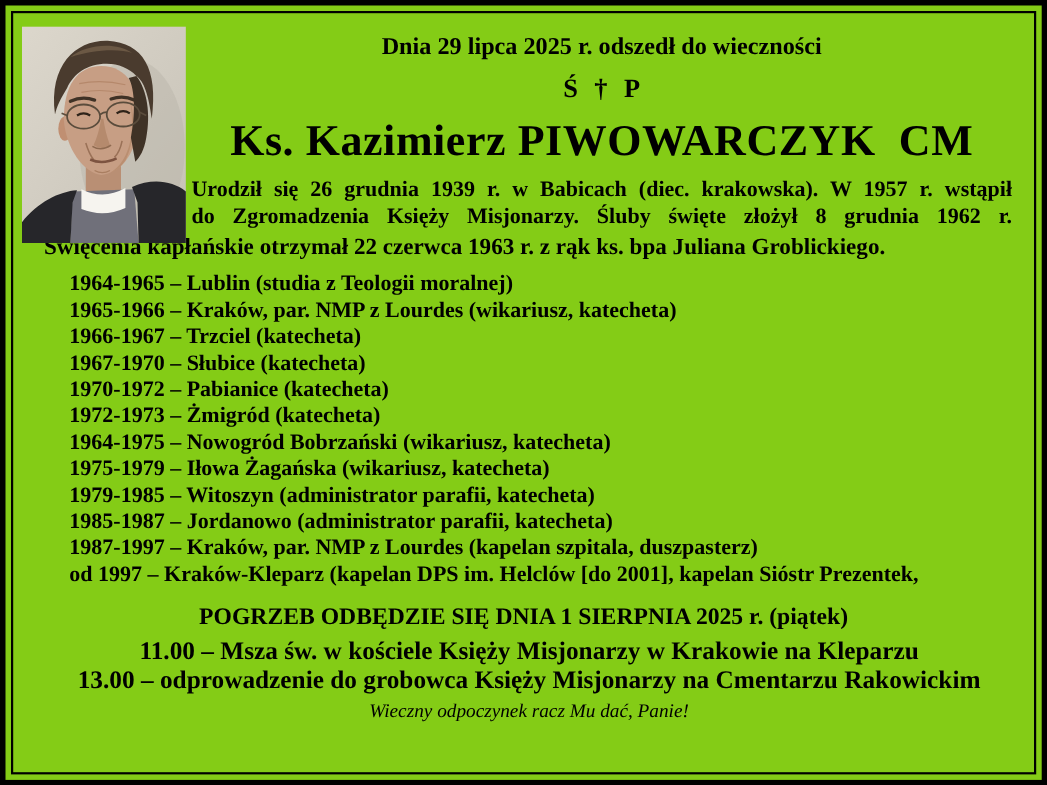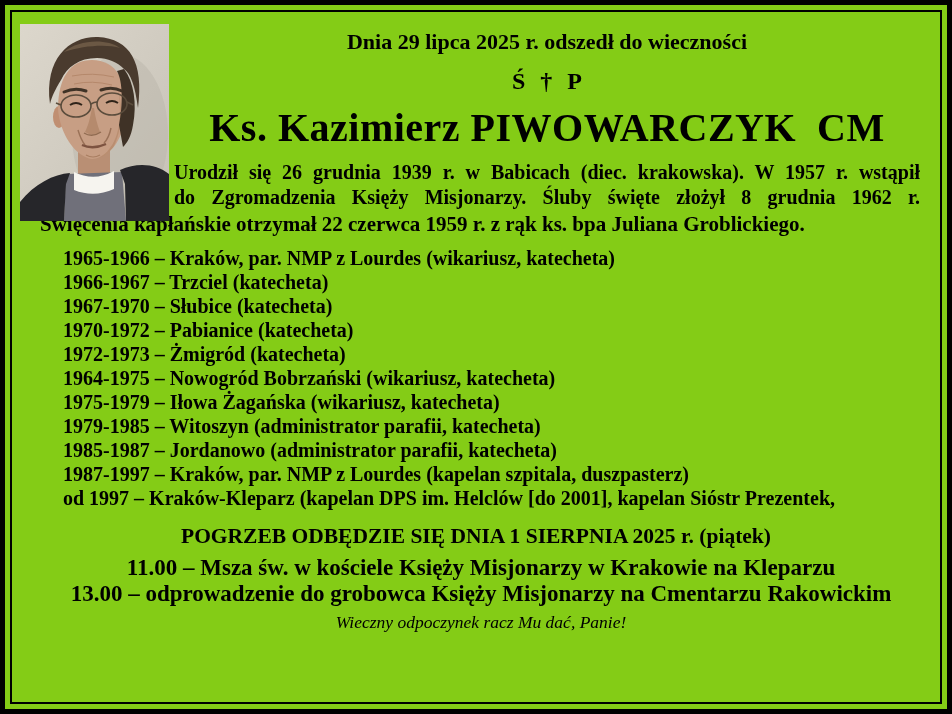--- a/index.html
+++ b/index.html
@@ -162,23 +162,24 @@
     </div>
 
     <div class="head-zone">
       <div class="date-line">Dnia 29 lipca 2025 r. odszedł do wieczności</div>
       <div class="stp">Ś † P</div>
       <div class="deceased-name">Ks. Kazimierz PIWOWARCZYK  CM</div>
       <div class="bio-just first" style="margin-left:0;margin-right:0;">Urodził się 26 grudnia 1939 r. w Babicach (diec. krakowska). W 1957 r. wstąpił</div>
       <div class="bio-just" style="margin-left:0;margin-right:0;">do Zgromadzenia Księży Misjonarzy. Śluby święte złożył 8 grudnia 1962 r.</div>
     </div>
 
-    <div class="bio-full">Święcenia kapłańskie otrzymał 22 czerwca 1959 r. z rąk ks. bpa Juliana Groblickiego.</div>
+    <div class="bio-full">Święcenia kapłańskie otrzymał 22 czerwca 1963 r. z rąk ks. bpa Juliana Groblickiego.</div>
 
     <div class="timeline">
+      <div class="entry">1964-1965 – Lublin (studia z Teologii moralnej)</div>
       <div class="entry">1965-1966 – Kraków, par. NMP z Lourdes (wikariusz, katecheta)</div>
       <div class="entry">1966-1967 – Trzciel (katecheta)</div>
       <div class="entry">1967-1970 – Słubice (katecheta)</div>
       <div class="entry">1970-1972 – Pabianice (katecheta)</div>
       <div class="entry">1972-1973 – Żmigród (katecheta)</div>
       <div class="entry">1964-1975 – Nowogród Bobrzański (wikariusz, katecheta)</div>
       <div class="entry">1975-1979 – Iłowa Żagańska (wikariusz, katecheta)</div>
       <div class="entry">1979-1985 – Witoszyn (administrator parafii, katecheta)</div>
       <div class="entry">1985-1987 – Jordanowo (administrator parafii, katecheta)</div>
       <div class="entry">1987-1997 – Kraków, par. NMP z Lourdes (kapelan szpitala, duszpasterz)</div>

